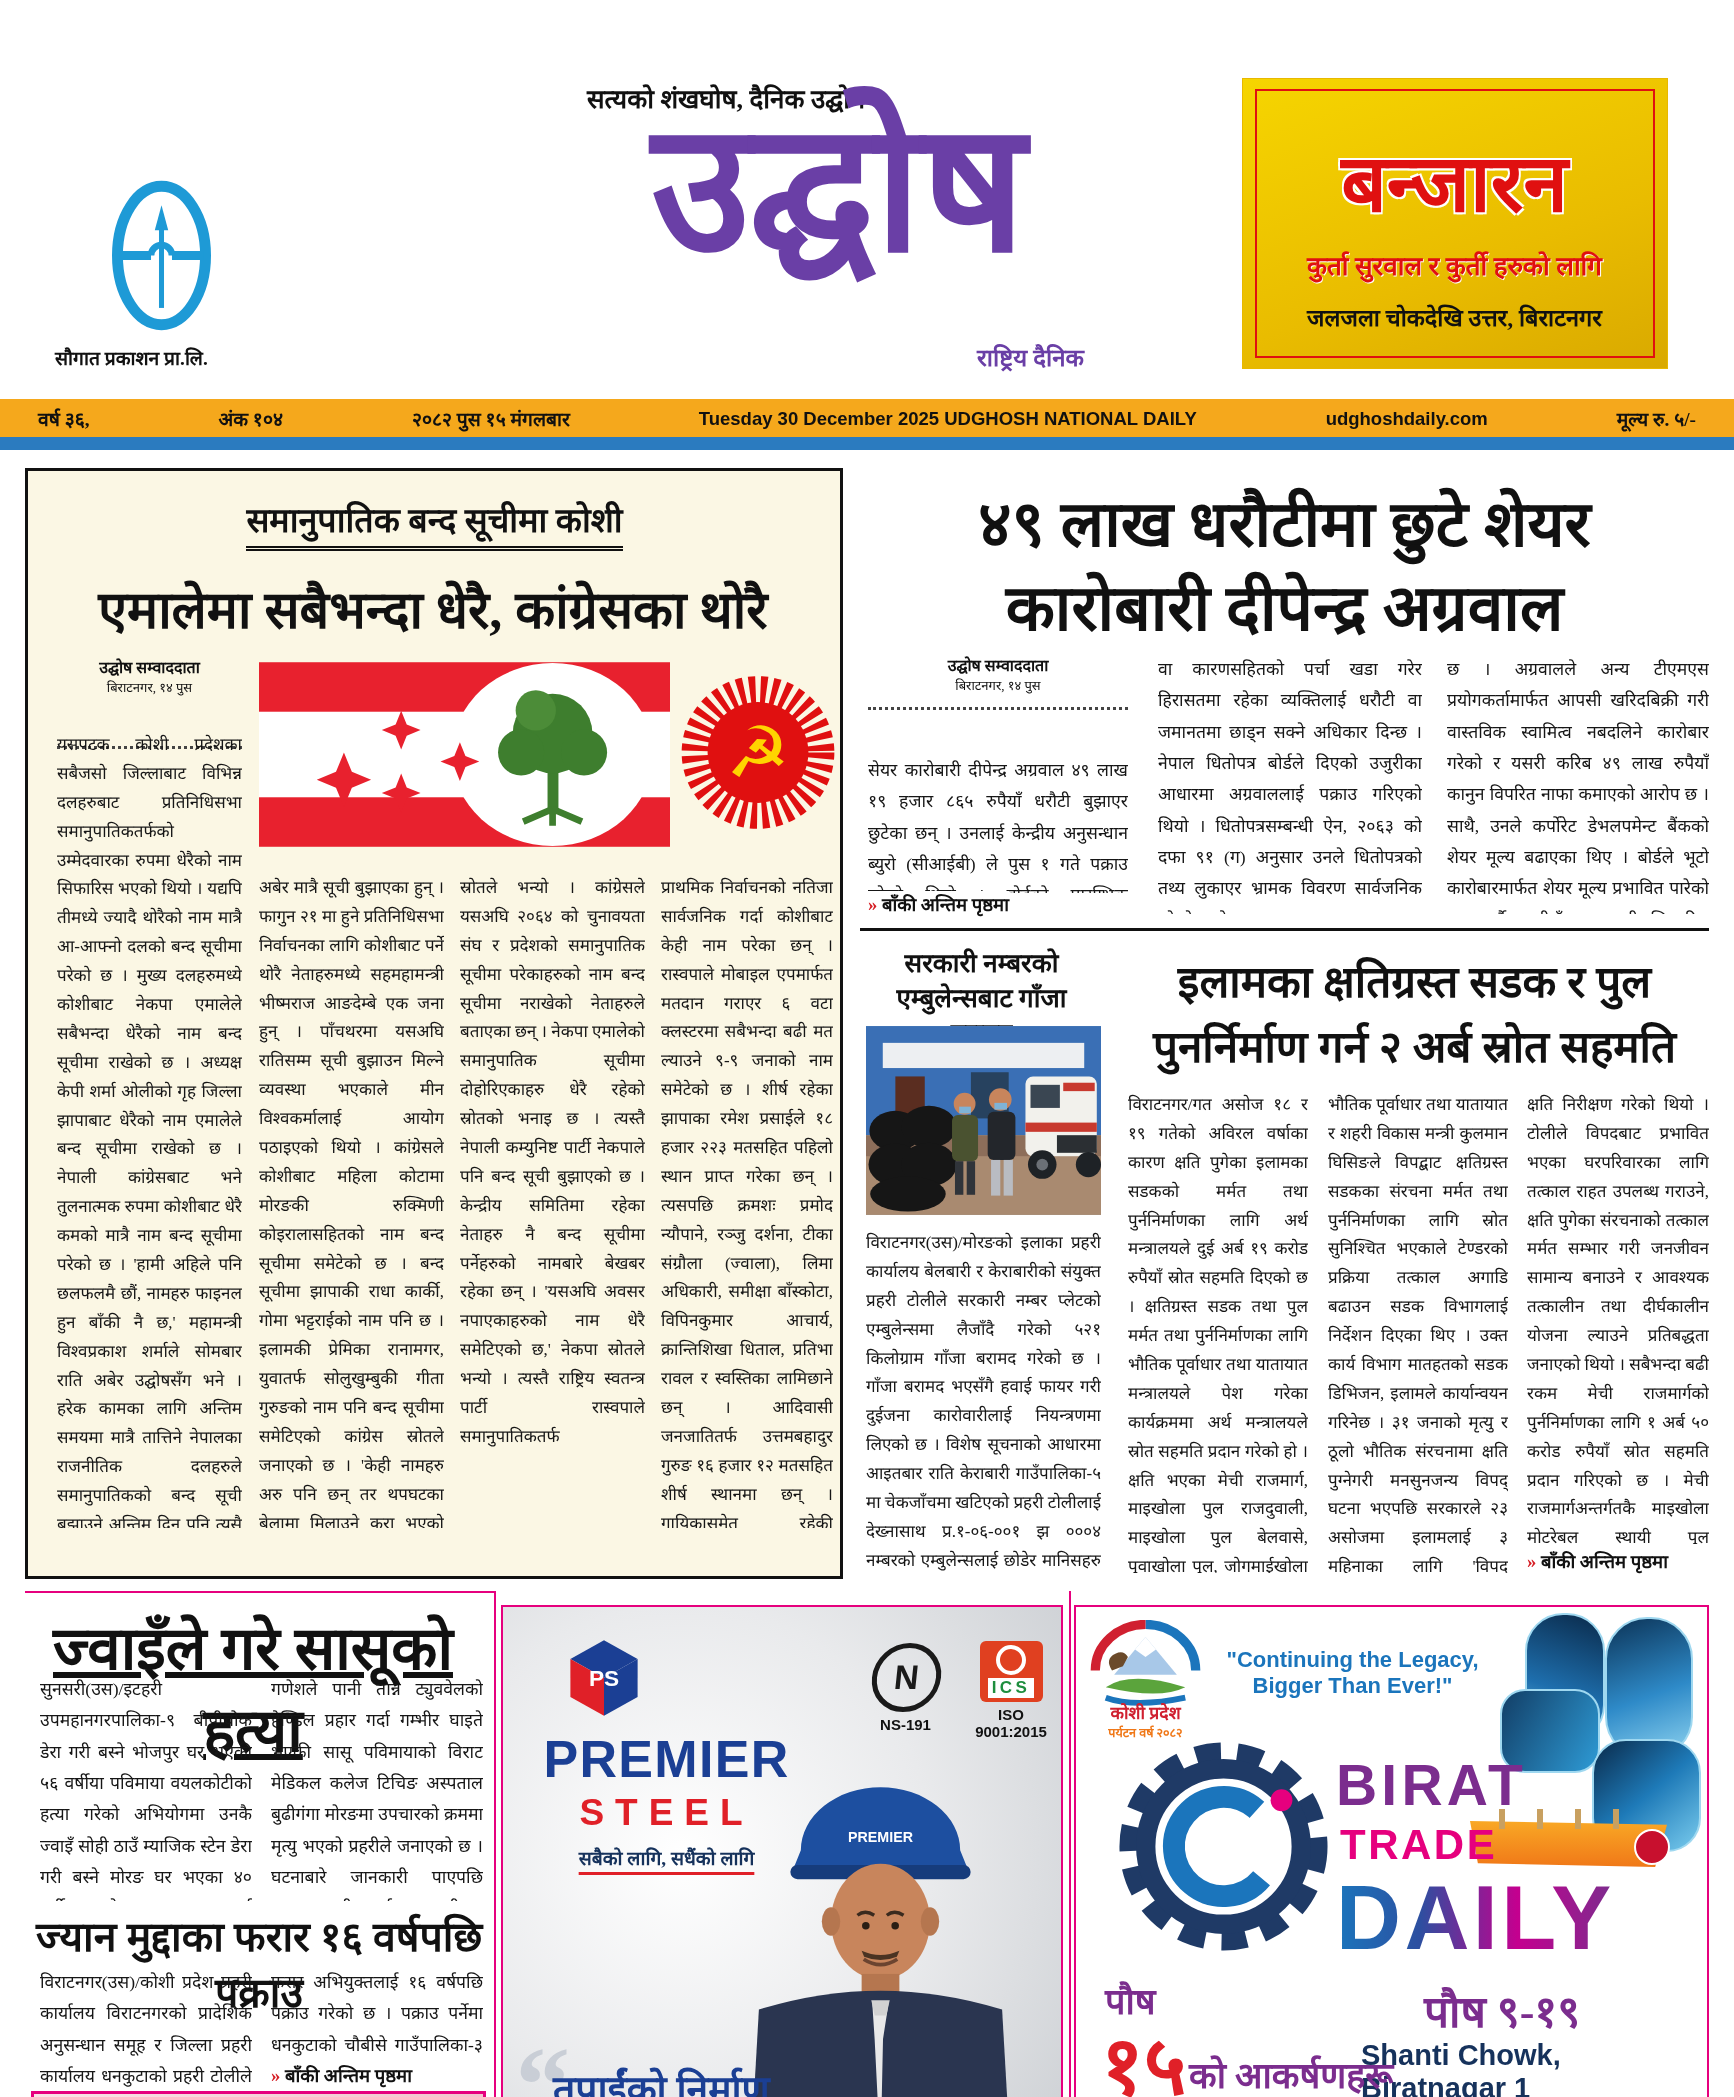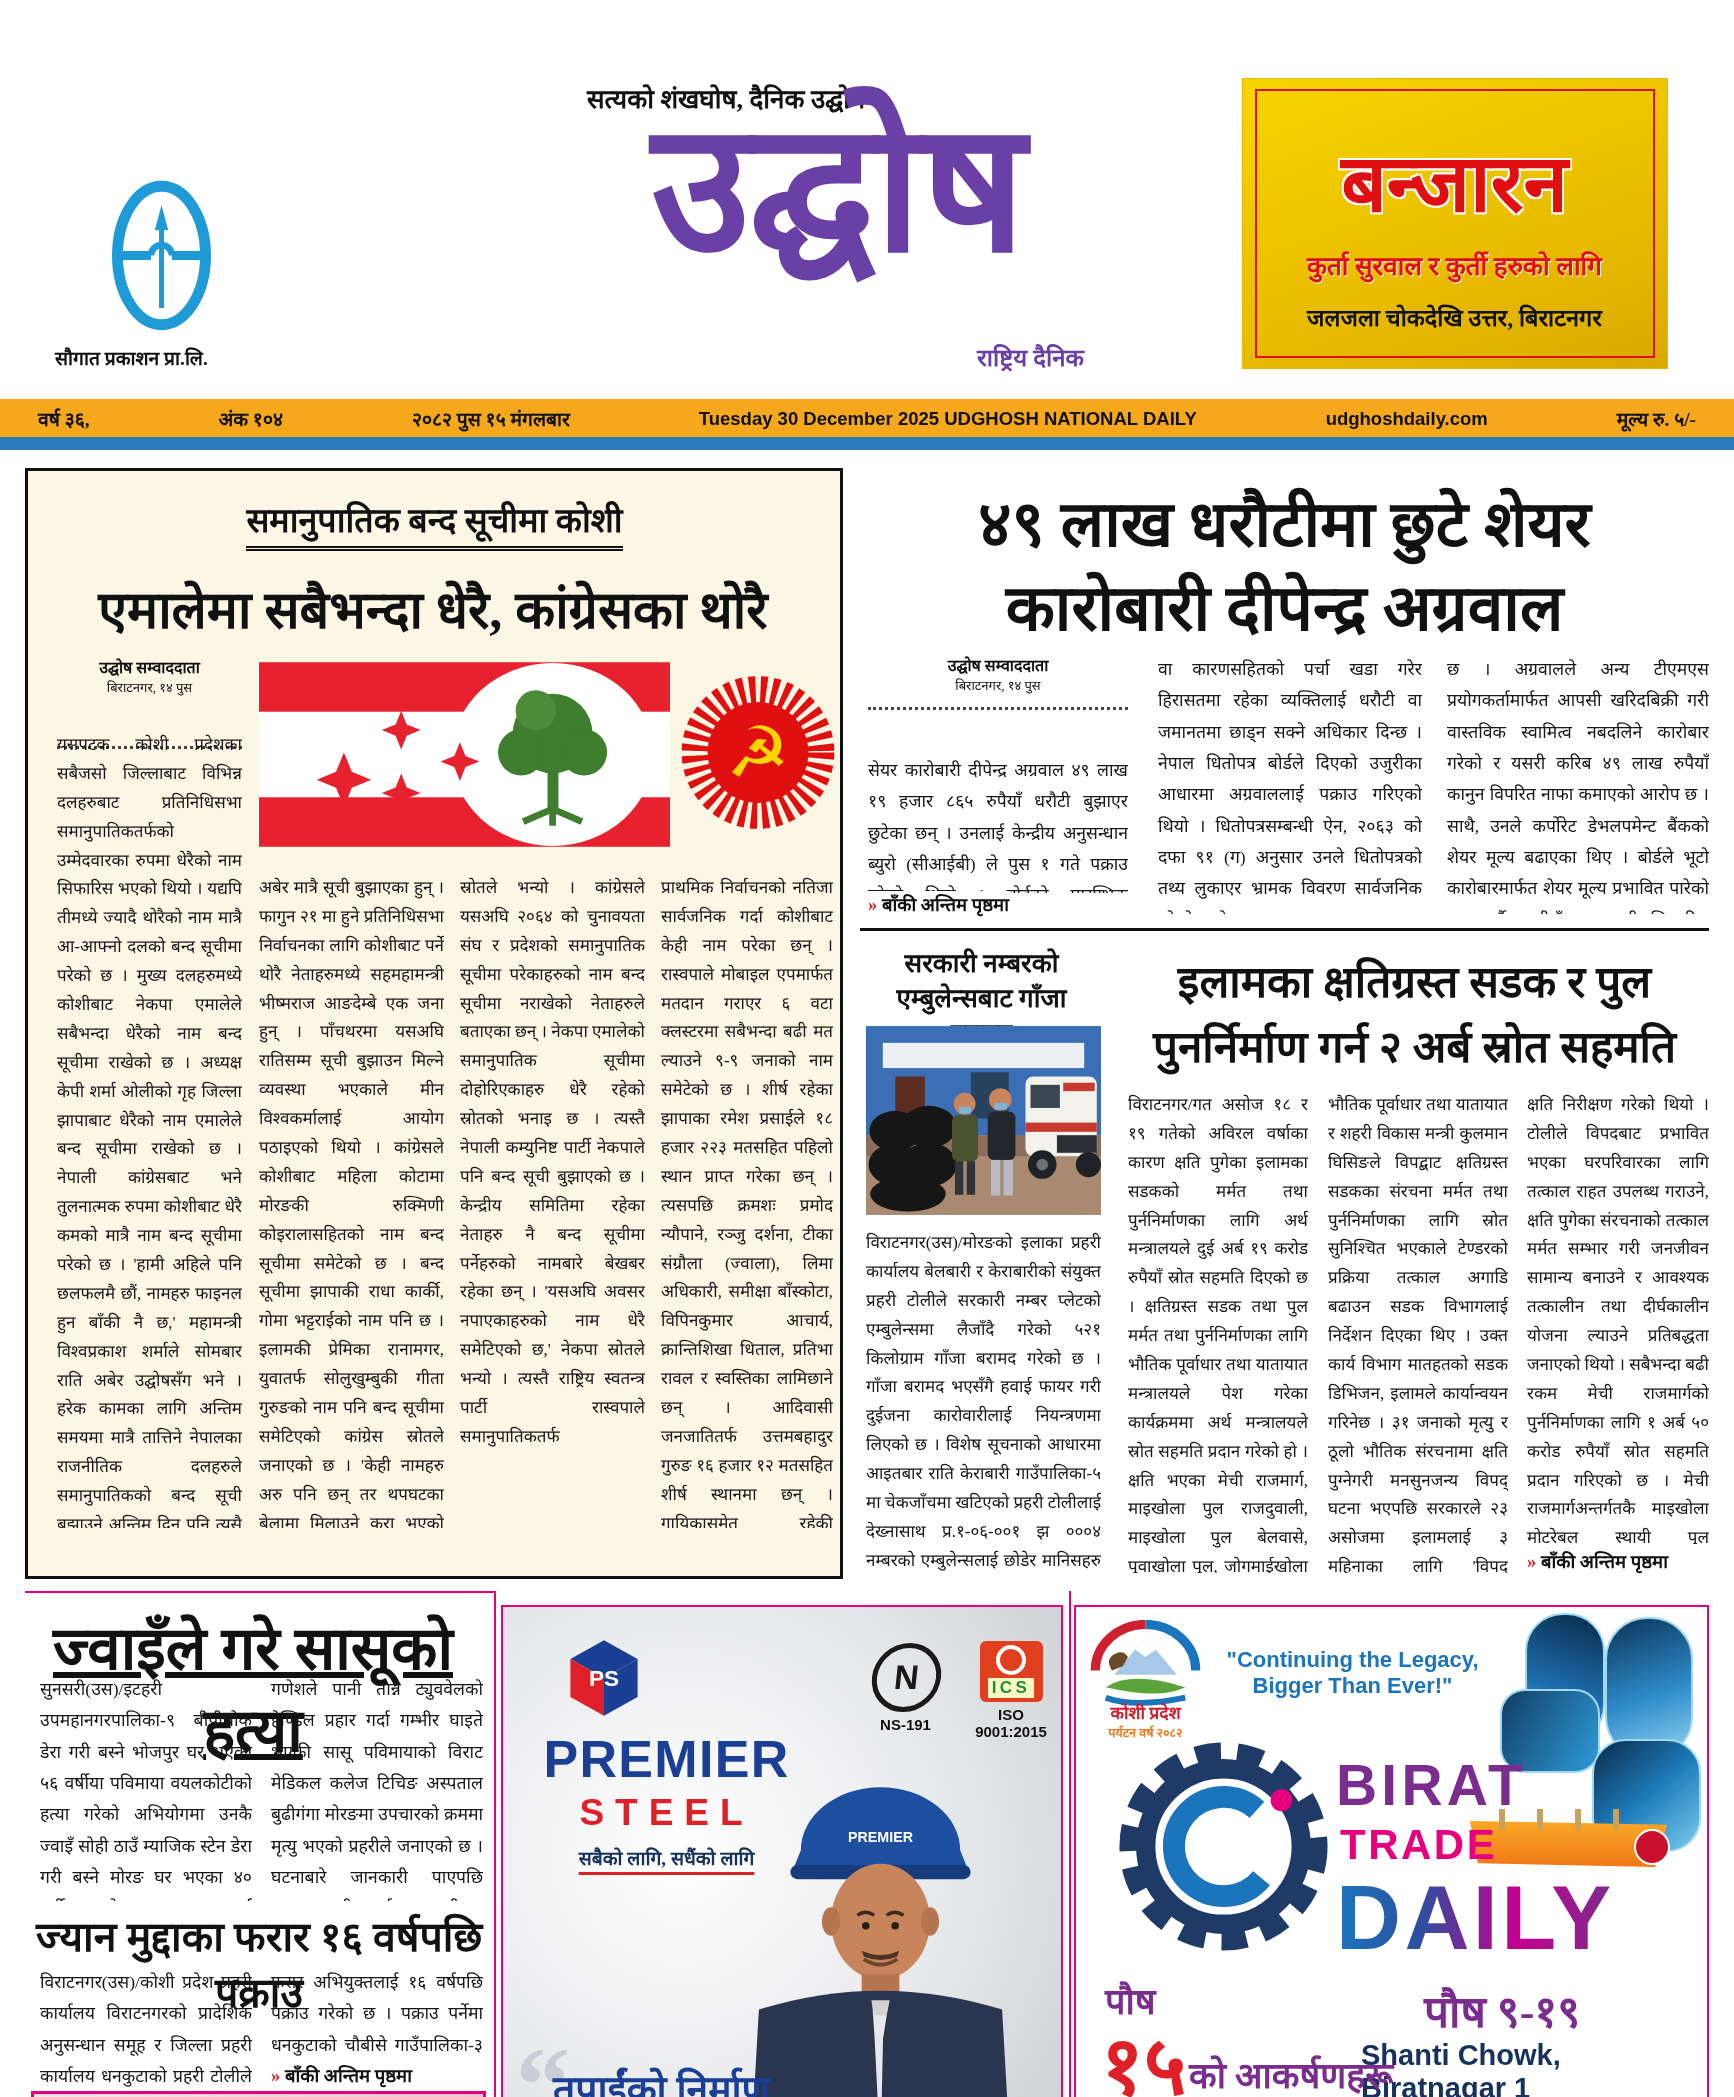--- a/index.html
+++ b/index.html
@@ -223,21 +223,21 @@
     <div class="a c b sans" style="left:0px;top:185px;width:327px;font-size:37px;color:#E02028;letter-spacing:11px;">STEEL</div>
     <div class="a c b" style="left:0px;top:237px;width:327px;font-size:19.3px;color:#16325C;text-decoration:underline;text-decoration-color:#E02028;text-decoration-thickness:2.9px;text-underline-offset:6.7px;">सबैको लागि, सधैंको लागि</div>
 
     <div class="a" style="left:369px;top:36px;width:67px;text-align:center;">
       <div style="width:59px;height:59px;margin:0 auto;border:5.9px solid #1A1A1A;border-radius:50%;display:flex;align-items:center;justify-content:center;font-family:'Liberation Sans',sans-serif;font-weight:bold;font-size:34px;color:#1A1A1A;transform:skewX(-6deg);">N</div>
       <div class="b sans" style="font-size:15px;margin-top:4.2px;">NS-191</div>
     </div>
     <div class="a" style="left:466px;top:34px;width:84px;text-align:center;">
       <div style="width:63px;height:61px;margin:0 auto;background:#E04020;border-radius:5.9px;display:flex;flex-direction:column;align-items:center;justify-content:center;">
         <div style="width:22px;height:22px;border:4.2px solid #fff;border-radius:50%;"></div>
-        <div class="b sans" style="font-size:17px;color:#1E8E3E;background:#fef9c3;padding:0 4.2px;margin-top:3.4px;letter-spacing:3.4px;">ICS</div>
+        <div class="b sans" style="font-size:17px;color:#1E8E3E;background:#ffffff;padding:0 4.2px;margin-top:3.4px;letter-spacing:3.4px;">ICS</div>
       </div>
       <div class="b sans" style="font-size:15px;margin-top:4.2px;">ISO 9001:2015</div>
     </div>
 
     <svg class="a" width="369" height="751" viewBox="0 0 880 1790" style="left:193px;top:134px;">
       <path d="M250,260 a190,150 0 0 1 380,0 l18,45 h-416 z" fill="#1D4FA0"></path>
       <rect x="225" y="295" width="430" height="34" rx="17" fill="#163C7C"></rect>
       <text x="440" y="240" font-size="34" fill="#fff" text-anchor="middle" font-family="'Liberation Sans',sans-serif" font-weight="bold">PREMIER</text>
       <ellipse cx="440" cy="430" rx="118" ry="138" fill="#C8855C"></ellipse>
       <ellipse cx="322" cy="430" rx="22" ry="34" fill="#B5764F"></ellipse>

